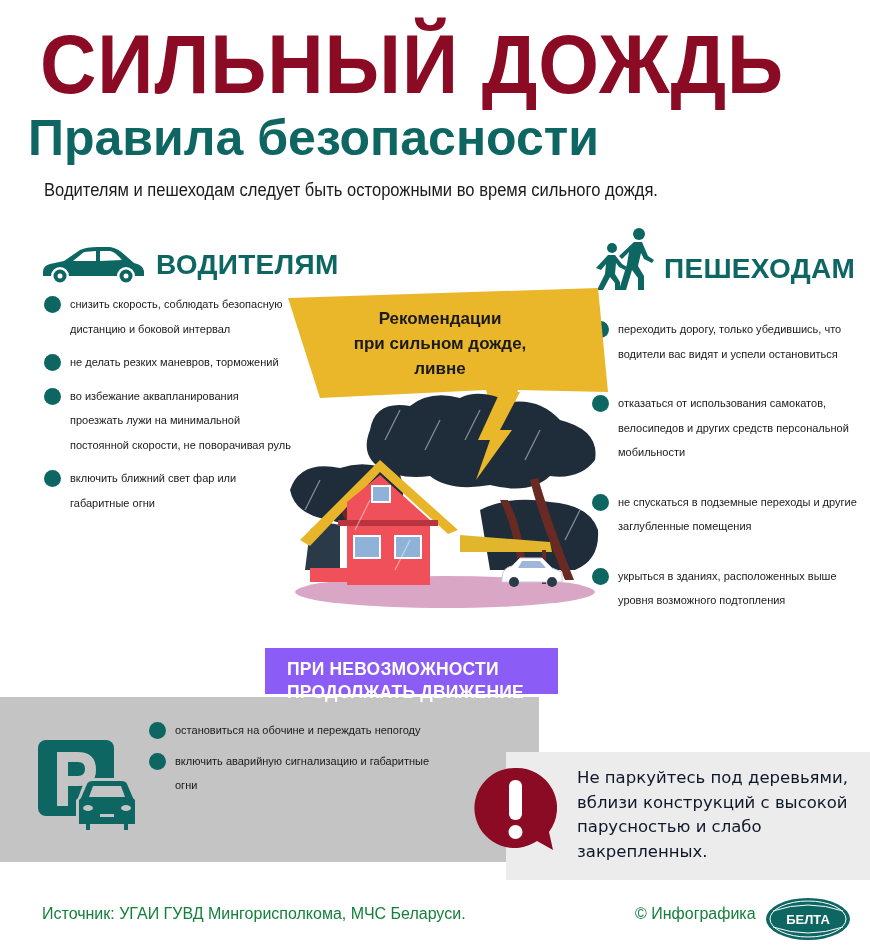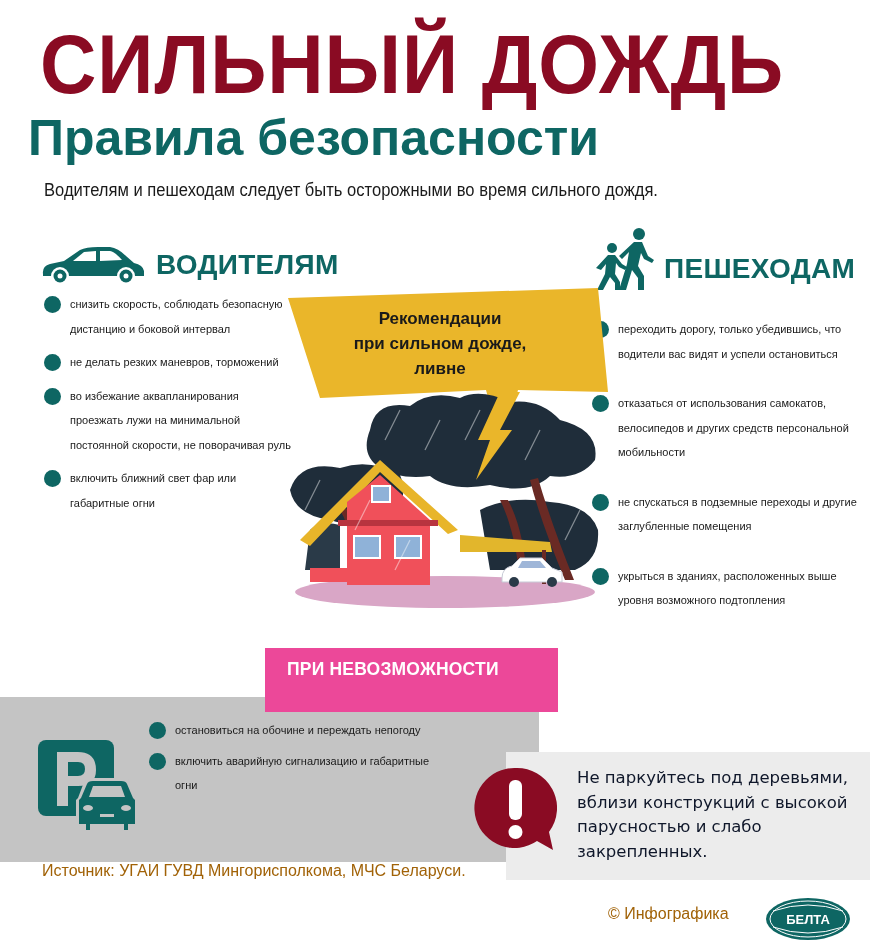--- a/index.html
+++ b/index.html
@@ -57,22 +57,22 @@
     position: absolute; left: 300px; top: 306px; width: 280px;
     text-align: center; font-family: "Liberation Sans", sans-serif; font-weight: bold;
     font-size: 17px; line-height: 25px; color: #1a1a1a;
   }
 
   .gray-box {
     position: absolute; left: 0; top: 697px; width: 539px; height: 165px;
     background: #c4c4c4;
   }
   .pink-box {
-    position: absolute; left: 265px; top: 648px; width: 293px; height: 64px;
-    background: #ec4899; padding: 10px 0 0 22px;
+    position: absolute; left: 265px; top: 648px; width: 293px; height: 46px;
+    background: #8b5cf6; padding: 10px 0 0 22px;
   }
   .pink-box div {
     font-family: "Liberation Sans", sans-serif; font-weight: bold; font-size: 17.5px;
     line-height: 23px; color: #ffffff; letter-spacing: 0.2px; white-space: nowrap;
   }
   .parking-icon { position: absolute; left: 38px; top: 740px; }
   .stop-list { left: 147px; top: 718px; width: 300px; }
   .stop-list li { margin-bottom: 6px; }
 
   .light-box {
@@ -80,26 +80,26 @@
     background: #ececec;
   }
   .alert-icon { position: absolute; left: 473px; top: 766px; }
   .warning-text {
     position: absolute; left: 577px; top: 766px; width: 290px;
     font-family: "DejaVu Sans", sans-serif; font-size: 16.5px; line-height: 24.5px;
     color: #0f172a;
   }
 
   .footer-source {
-    position: absolute; left: 42px; top: 862px;
-    font-family: "Liberation Sans", sans-serif; font-size: 16px; color: #a16207; white-space: nowrap;
+    position: absolute; left: 42px; top: 905px;
+    font-family: "Liberation Sans", sans-serif; font-size: 16px; color: #15803d; white-space: nowrap;
   }
   .footer-copy {
-    position: absolute; left: 608px; top: 905px;
-    font-family: "Liberation Sans", sans-serif; font-size: 16px; color: #a16207; white-space: nowrap;
+    position: absolute; left: 635px; top: 905px;
+    font-family: "Liberation Sans", sans-serif; font-size: 16px; color: #15803d; white-space: nowrap;
   }
   .belta-logo { position: absolute; left: 765px; top: 897px; }
 </style>
 </head>
 <body>
 
 <div class="title">СИЛЬНЫЙ ДОЖДЬ</div>
 <div class="subtitle">Правила безопасности</div>
 <div class="intro">Водителям и пешеходам следует быть осторожными во время сильного дождя.</div>
 
@@ -190,20 +190,21 @@
 
 <div class="bubble-text">
   <div>Рекомендации</div>
   <div>при сильном дожде,</div>
   <div>ливне</div>
 </div>
 
 <div class="gray-box"></div>
 <div class="pink-box">
   <div>ПРИ НЕВОЗМОЖНОСТИ</div>
+  <div>ПРОДОЛЖАТЬ ДВИЖЕНИЕ</div>
 </div>
 
 <svg class="parking-icon" width="100" height="92" viewBox="0 0 100 92">
   <rect x="0" y="0" width="76" height="76" rx="8" fill="#0e6663"></rect>
   <path d="M19 12 L40 12 Q58 12 58 30 Q58 46 40 46 L30 46 L30 66 L19 66 Z M30 22 L30 36 L40 36 Q47 36 47 29 Q47 22 40 22 Z" fill="#c4c4c4"></path>
   <path d="M40 58 L46 42 Q48 38 54 38 L84 38 Q90 38 92 42 L98 58 L100 60 L100 86 L92 86 L92 92 L84 92 L84 86 L54 86 L54 92 L46 92 L46 86 L38 86 L38 60 Z" fill="#c4c4c4"></path>
   <path d="M43 58 L49 44 Q50 41 55 41 L83 41 Q88 41 89 44 L95 58 L97 60 L97 84 L90 84 L90 90 L86 90 L86 84 L52 84 L52 90 L48 90 L48 84 L41 84 L41 60 Z" fill="#0e6663"></path>
   <path d="M51 57 L55 46 L83 46 L87 57 Z" fill="#c4c4c4"></path>
   <ellipse cx="50" cy="68" rx="5" ry="3" fill="#c4c4c4"></ellipse>
   <ellipse cx="88" cy="68" rx="5" ry="3" fill="#c4c4c4"></ellipse>

